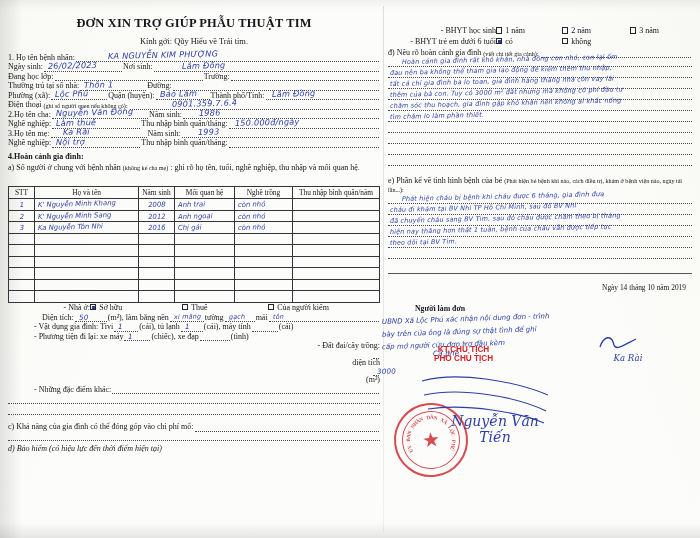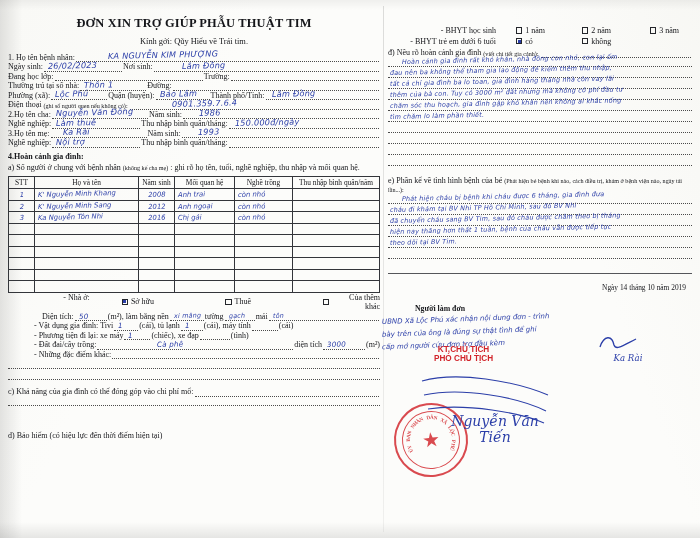--- a/index.html
+++ b/index.html
@@ -51,39 +51,39 @@
     transform:rotate(-1.4deg); transform-origin:left bottom;
     white-space:nowrap; letter-spacing:0.2px;
   }
   .hw.sm { font-size:7.2px; }
   .hw.xs { font-size:6.4px; }
 
   .sec { font-size:8px; font-weight:bold; margin:4px 0 2px 0; }
   .seclabel { font-size:8px; margin:4px 0 2px 0; }
   .note { font-size:6.1px; }
 
-  table.fam { width:100%; border-collapse:collapse; margin-top:4px; }
+  table.fam { width:100%; border-collapse:collapse; margin-top:14px; }
   table.fam th, table.fam td { border:1px solid #33353a; font-size:7.4px;
     text-align:center; padding:0; }
   table.fam th { font-weight:normal; line-height:1.06; padding:1.5px 1px; }
   table.fam td { height:11.5px; position:relative; }
   .cellhw { position:absolute; left:3px; bottom:0.5px; color:#2b3ea8;
     font-family:"DejaVu Sans", sans-serif; font-size:6.9px; font-style:italic;
     transform:rotate(-1.5deg); transform-origin:left bottom; white-space:nowrap; }
   .cellhw.mid { left:50%; transform:translateX(-50%) rotate(-1.5deg); }
 
   .cb { display:inline-block; width:6.2px; height:6.2px; border:1px solid #24262b;
         position:relative; vertical-align:-0.5px; margin-right:3px; }
   .cb.checked::after { content:""; position:absolute; left:0.6px; top:0.6px;
         right:0.6px; bottom:0.6px; background:#2b3ea8; }
   .cb.checked::before { content:""; position:absolute; left:-1.5px; top:-2.5px;
         width:9px; height:9px; border:1.2px solid #2b3ea8; border-radius:50%;
         opacity:0.0; }
 
-  .opt { font-size:8px; display:inline-flex; align-items:center;padding-left:20px; }
+  .opt { font-size:8px; display:inline-flex; align-items:center; }
   .optrow { display:flex; font-size:8px; margin-bottom:1.5px;text-align:right; }
 
   .blankline { border-bottom:1px dotted #4a4a4a; height:9px; margin-bottom:2px; position:relative; }
 
   .hr { border-top:1px solid #55565a; margin:5px 0 6px 0; }
 
   .stamp {
     position:absolute; left:6px; top:90px; width:74px; height:74px;
     border:2.4px solid #d2242a; border-radius:50%;
     opacity:0.82; transform:rotate(-7deg);
@@ -356,33 +356,33 @@
             <td></td>
             <td></td>
             <td></td>
             <td></td>
             <td></td>
           </tr>
         </tbody>
     </table>
 
 
-    <div class="optrow" style="padding-left:20px;gap:12px;">
+    <div class="optrow" style="padding-left:20px;">
       <span style="width:62px;">- Nhà ở:</span>
       <span class="opt" style="width:92px;">
         <span class="cb checked"></span>
         <span>Sở hữu</span>
       </span>
       <span class="opt" style="width:86px;">
         <span class="cb"></span>
         <span>Thuê</span>
       </span>
       <span class="opt">
         <span class="cb"></span>
-        <span>Của thêm khác</span>
+        <span>Của người kiếm</span>
       </span>
     </div>
 
     <div class="row" style="padding-left:34px;">
       <span class="lbl">Diện tích:</span>
       <span class="dots" style="max-width:32px;">
         <span class="hw sm">50</span>
       </span>
       <span class="lbl">(m²), làm bằng nền</span>
       <span class="dots" style="max-width:34px;">
@@ -421,21 +421,21 @@
         <span class="hw sm">1</span>
       </span>
       <span class="lbl">(chiếc), xe đạp</span>
       <span class="dots" style="max-width:30px;">
         <span class="hw sm"></span>
       </span>
       <span class="lbl">(tình)</span>
       <span style="flex:1 1 auto;"></span>
     </div>
 
-    <div class="row" style="padding-left:26px;">
+    <div class="row" style="padding-left:26px;flex-direction:column;">
       <span class="lbl">- Đất đai/cây trồng:</span>
       <span class="dots">
         <span class="hw sm" style="left:60px;">Cà phê</span>
       </span>
       <span class="lbl">diện tích</span>
       <span class="dots" style="max-width:42px;">
         <span class="hw sm">3000</span>
       </span>
       <span class="lbl">(m²)</span>
     </div>
@@ -451,21 +451,21 @@
     <div class="blankline"></div>
 
     <div class="row" style="margin-top:8px;">
       <span class="lbl">c) Khả năng của gia đình có thể đóng góp vào chi phí mổ:</span>
       <span class="dots">
         <span class="hw sm"></span>
       </span>
     </div>
     <div class="blankline"></div>
 
-    <div class="seclabel" style="margin-top:25px;">d) Bảo hiểm (có hiệu lực đến thời điểm hiện tại)</div>
+    <div class="seclabel" style="margin-top:3px;font-style:italic;">d) Bảo hiểm (có hiệu lực đến thời điểm hiện tại)</div>
 
   </div>
 
   <div class="col-right">
 
     <div class="optrow" style="margin-top:18px; padding-left:10px;">
       <span style="width:98px;">- BHYT học sinh</span>
       <span class="opt" style="width:66px;">
         <span class="cb"></span>
         <span>1 năm</span>

